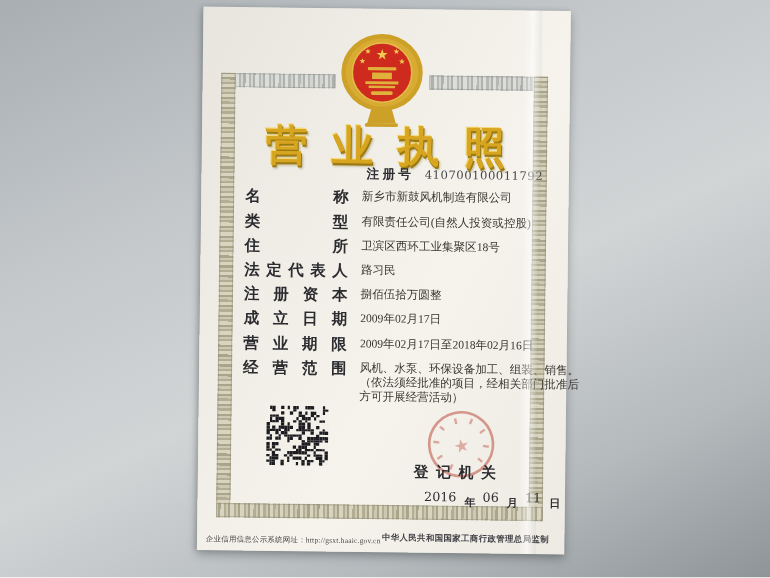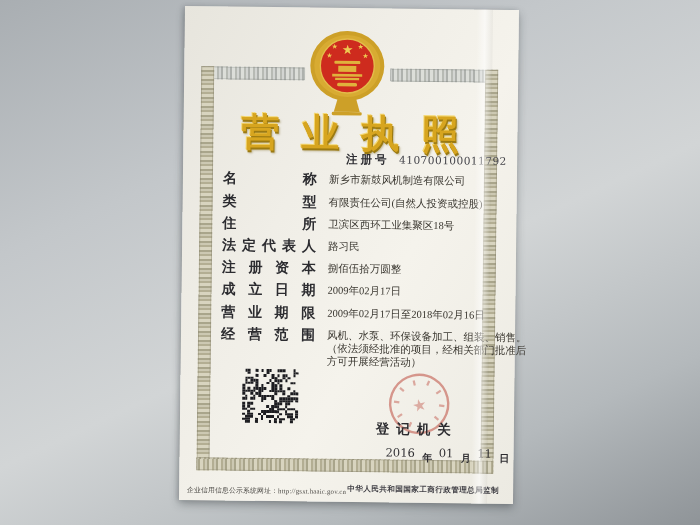--- a/index.html
+++ b/index.html
@@ -47,21 +47,21 @@
   .title-row { position:absolute; left:0; top:100px; width:334px; text-align:center; }
   .title {
     display:inline-block; font-size:38px; font-weight:bold;
     letter-spacing:22px; margin-right:-22px;
     color:#d7a51f;
     text-shadow:1px 2px 0 #9b7a12, -1px -1px 0 #f4d977, 2px 3px 2px rgba(110,85,10,.35);
     font-family:"Liberation Serif", serif;
   }
 
   .reg-row { position:absolute; left:150px; top:141px; white-space:nowrap; }
-  .reg-label { font-weight:bold; font-size:11.5px; color:#2e2e33; letter-spacing:3px;margin-left:13px; }
+  .reg-label { font-weight:bold; font-size:11.5px; color:#2e2e33; letter-spacing:3px; }
   .reg-number { font-size:10.5px; color:#44444a; font-family:"DejaVu Serif", serif; margin-left:5px; letter-spacing:.5px; }
 
   
   .field-row { position:absolute; left:40px; width:272px; }
   .f-label {
     position:absolute; left:0; top:0; width:94px;
     font-size:14px; font-weight:bold; color:#2c2c30;
     text-align:justify; text-align-last:justify;
   }
   .f-value {
@@ -626,21 +626,21 @@
           <line x1="18" y1="53" x2="21" y2="49"></line>
         </g>
         <text x="33" y="40" font-size="16" fill="#c25a4e" text-anchor="middle" opacity=".6">★</text>
       </svg>
     </div>
 
     <div class="issuer">登记机关</div>
     <div class="date-row">
       <span class="num">2016</span>
       <span class="unit">年</span>
-      <span class="num">01</span>
+      <span class="num">06</span>
       <span class="unit">月</span>
       <span class="num">11</span>
       <span class="unit">日</span>
     </div>
 
     <div class="footer-left">企业信用信息公示系统网址：http://gsxt.haaic.gov.cn</div>
     <div class="footer-right">中华人民共和国国家工商行政管理总局监制</div>
   </div>
 </div>
 

